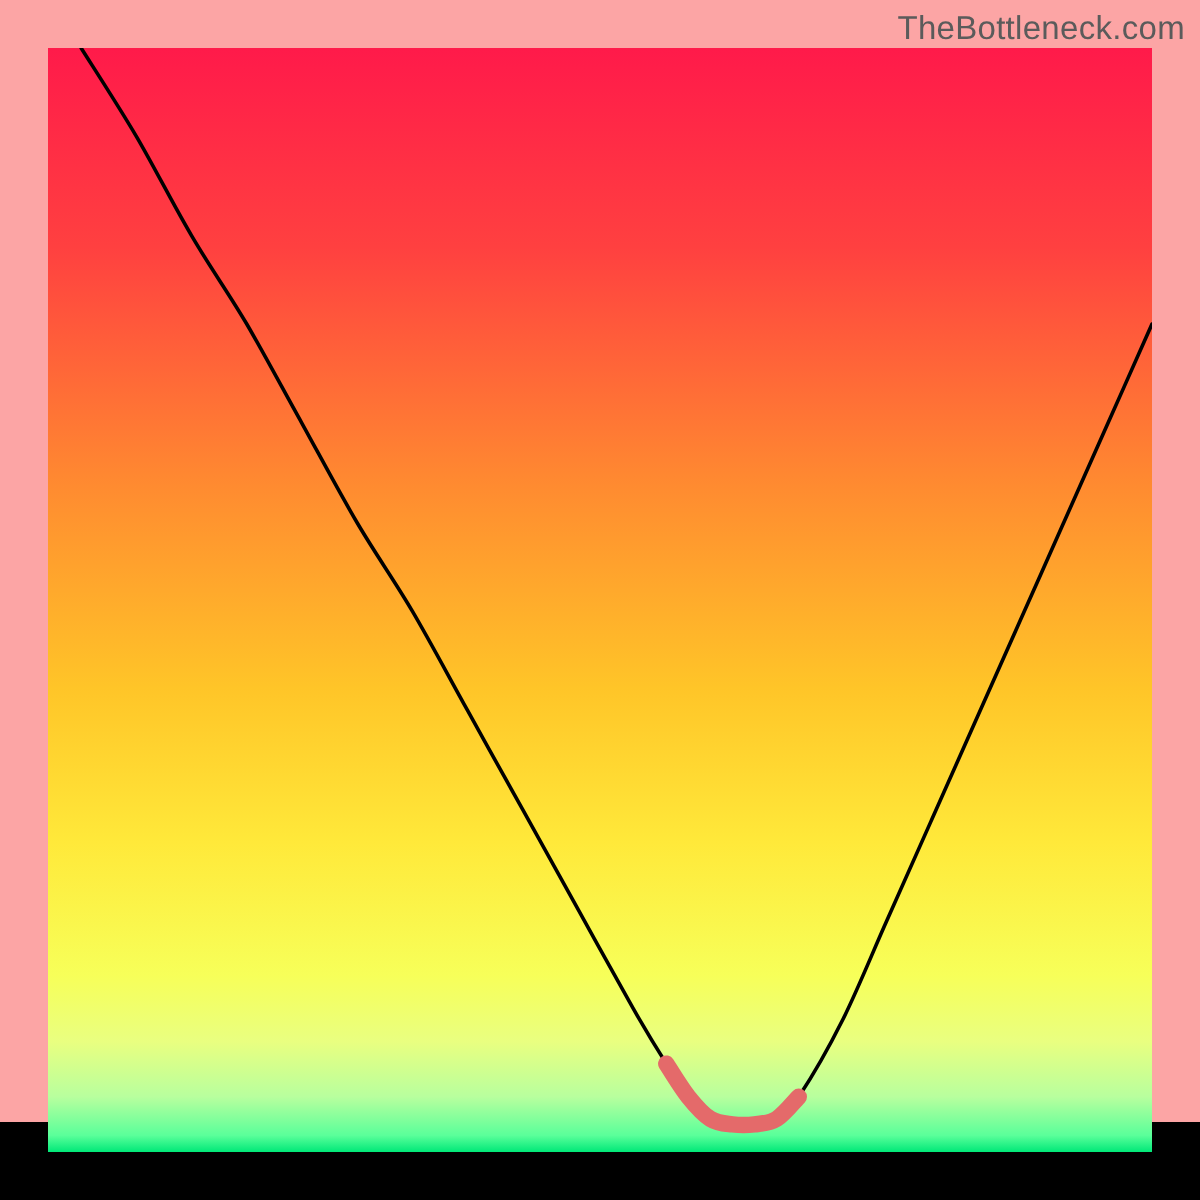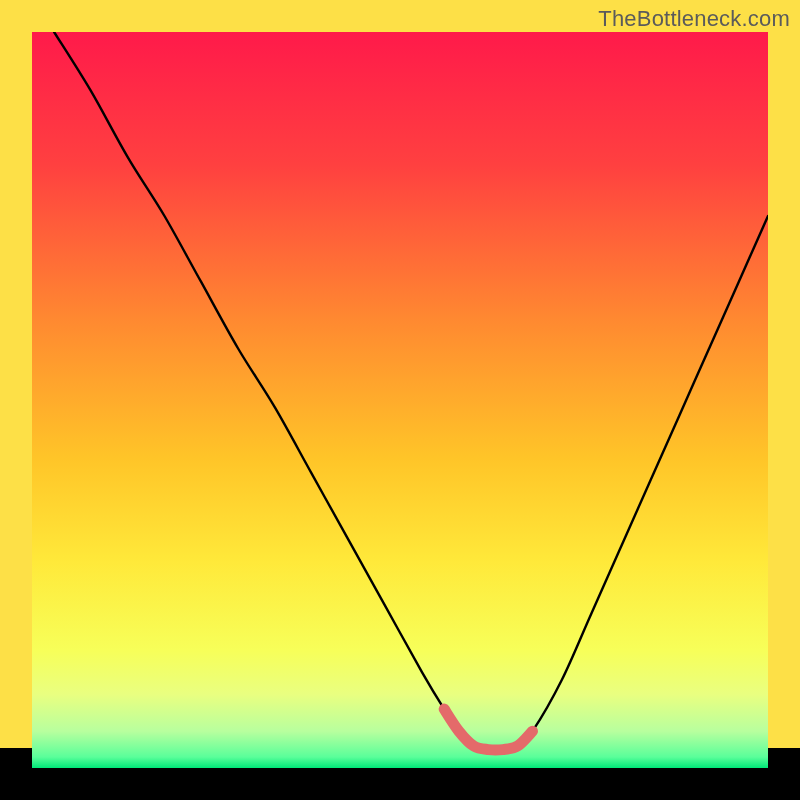--- a/index.html
+++ b/index.html
@@ -8,21 +8,21 @@
     width: 800px;
     height: 800px;
     overflow: hidden;
     background: #000;
     font-family: Arial, Helvetica, sans-serif;
   }
   .frame {
     position: relative;
     width: 800px;
     height: 748px;
-    background: #fde047;
+    background: #fca5a5;
   }
   .plot-area {
     position: absolute;
     left: 32px;
     top: 32px;
     width: 736px;
     height: 736px;
     overflow: hidden;
   }
   .gradient-bg {

